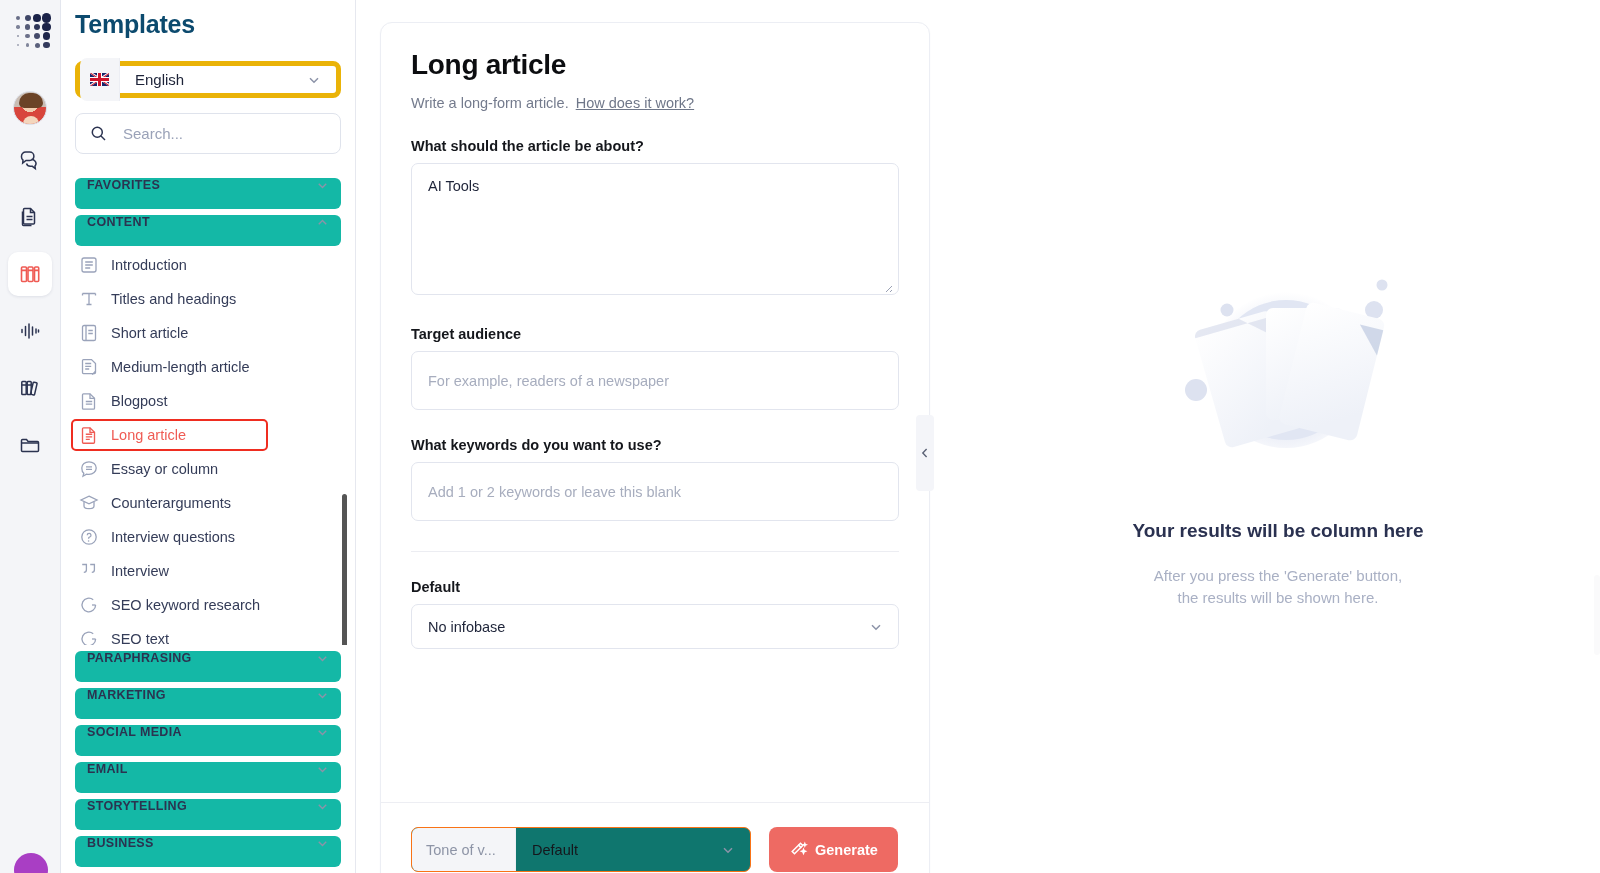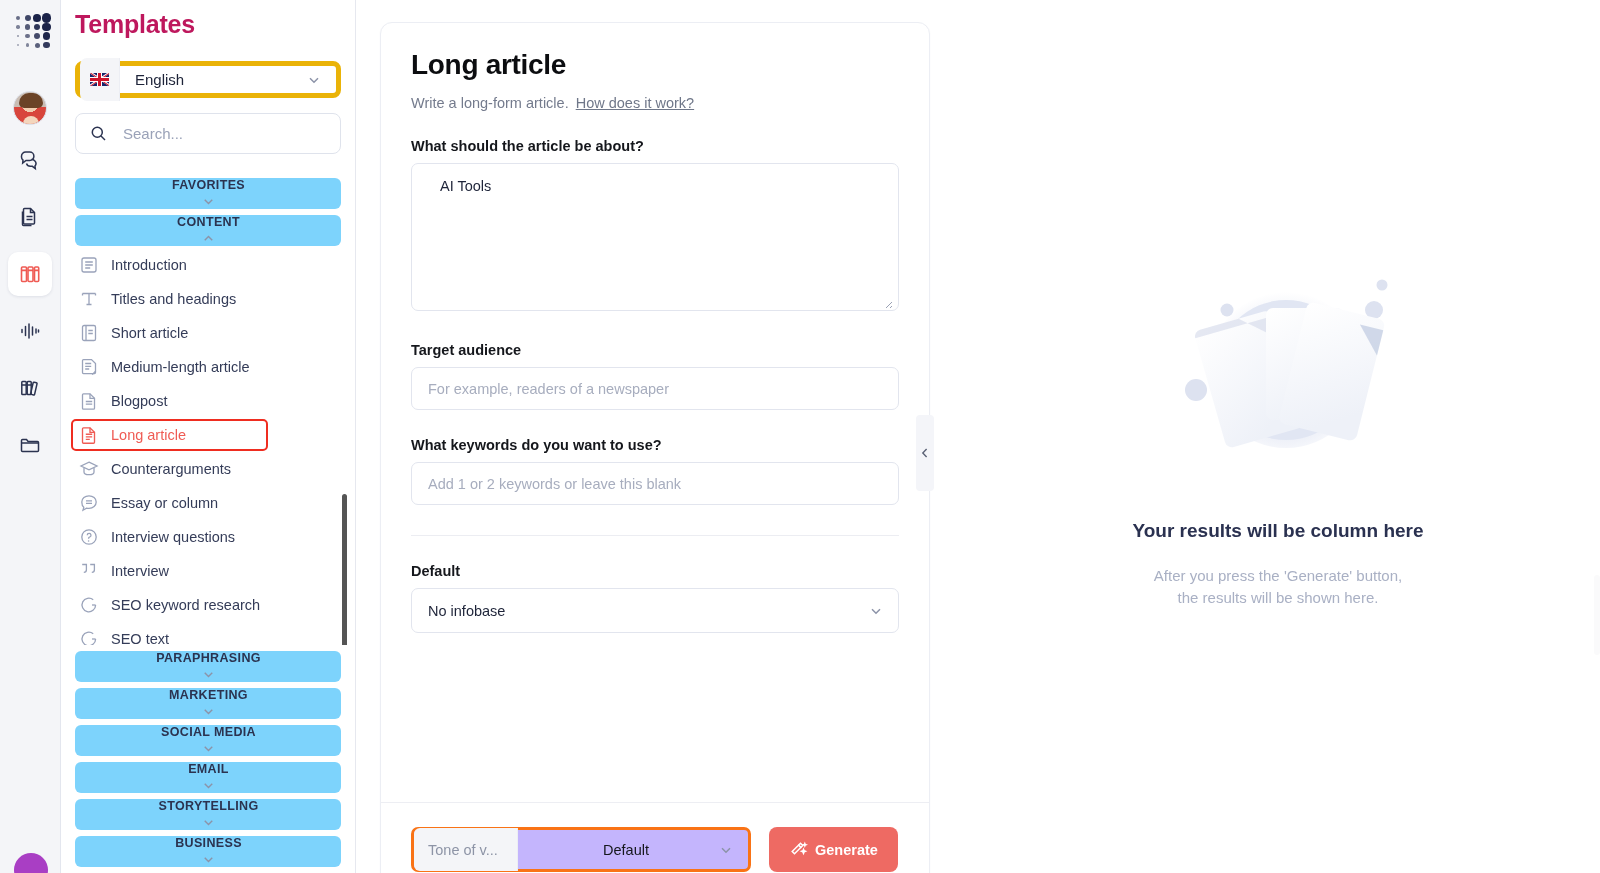--- a/index.html
+++ b/index.html
@@ -51,21 +51,21 @@
     width: 34px; height: 34px; border-radius: 50%;
     background: #a93ec4;
   }
 
   
   .sidebar {
     width: 295px; flex: 0 0 295px; height: 873px;
     background: #ffffff; border-right: 1px solid #e6e8ef;
     position: relative; overflow: hidden;
   }
-  .sb-title { font-size: 25px; font-weight: bold; color: #be185d; padding: 10px 0 0 14px; letter-spacing:-.2px;}
+  .sb-title { font-size: 25px; font-weight: bold; color: #0c4a6e; padding: 10px 0 0 14px; letter-spacing:-.2px;}
   .lang {
     margin: 22px 14px 0 14px; height: 37px;
     border: 5px solid #eab308; border-radius: 8px;
     display: flex; align-items: center; background:#fff; cursor:pointer;
   }
   .lang .flagbox { width: 40px; height: 43px; background:#f4f5f8; border-right:1px solid #eceef4;
                    border-radius:7px 0 0 7px; display:flex; align-items:center; justify-content:center;}
   .flag { width: 19px; height: 13px; position: relative; background:#16246b; overflow:hidden; border-radius:1px;}
   .flag i, .flag b { position:absolute; display:block; }
   .flag .d1 { left:-4px; top:5px; width:28px; height:2.2px; background:#fff; transform: rotate(34deg);}
@@ -86,23 +86,23 @@
   }
   .search svg { margin-left: 14px; }
   .search input {
     border: none; outline: none; flex: 1; font-size: 15px; color:#000000;
     padding-left: 16px; background: transparent; font-family: inherit;
   }
   .search input::placeholder { color: #9aa2b8; }
 
   .list { position: absolute; top: 172px; left:0; right:0; bottom:0; }
   .cat {
-    margin: 6px 14px 0 14px; height: 31px; background:#7dd3fc; border-radius:6px;
-    display:flex; align-items:center; justify-content:space-between;
-    padding: 0 11px 0 12px; cursor:pointer;flex-direction:column;
+    margin: 6px 14px 0 14px; height: 31px; background:#14b8a6; border-radius:6px;
+    display:flex; align-items:flex-start; justify-content:space-between;
+    padding: 0 11px 0 12px; cursor:pointer;
   }
   .cat span { font-size: 12.5px; font-weight: bold; color:#2b3350; letter-spacing:.35px;}
   .items { padding-top: 2px; }
   .item {
     height: 34px; display:flex; align-items:center; padding-left: 18px; cursor:pointer; position:relative;
   }
   .item .ico { width: 20px; height: 20px; display:flex; align-items:center; justify-content:center; flex:0 0 20px;}
   .item .txt { font-size: 14.5px; color:#343c58; padding-left: 12px; }
   .item.selected { }
   .item.selected .txt { color:#ef5b54; }
@@ -122,45 +122,45 @@
     box-shadow: 0 1px 2px rgba(40,50,90,.04);
     overflow: hidden;
   }
   .card-scroll { position:absolute; left:0; right:0; top:0; bottom: 94px; padding: 26px 30px 0 30px; }
   .h1 { font-size: 28px; font-weight: bold; color:#0c0d10; letter-spacing:-.3px;}
   .sub { margin-top: 14px; font-size: 14.5px; color:#6d7governors; }
   .sub { color:#747b8d; }
   .sub a { color:#6f7789; text-decoration: underline; margin-left: 7px; cursor:pointer;}
   .flabel { font-size: 14.5px; font-weight: bold; color:#15171c; margin-top: 27px; margin-bottom: 9px;}
   .ta {
-    width: 100%; height: 148px; border:1px solid #e2e5ee; border-radius:7px;
-    padding: 14px 28px; font-size: 14.5px; color:#1e2439; resize: none;
+    width: 100%; height: 132px; border:1px solid #e2e5ee; border-radius:7px;
+    padding: 14px 16px; font-size: 14.5px; color:#1e2439; resize: none;
     font-family: inherit; outline:none; position:relative;
   }
   .ta-wrap { position:relative; }
   .resize { position:absolute; right:6px; bottom:6px; width:12px; height:12px; }
   .inp {
-    width: 100%; height: 43px; border:1px solid #e2e5ee; border-radius:7px;
+    width: 100%; height: 59px; border:1px solid #e2e5ee; border-radius:7px;
     padding: 16px 16px; font-size: 14.5px; color:#4d7c0f; outline:none; font-family:inherit;
   }
   .inp::placeholder { color:#a7adbe; }
   .divider { height:1px; background:#ecedf2; margin: 30px 0 0 0; }
   .selbox {
     width:100%; height:45px; border:1px solid #e2e5ee; border-radius:7px;
     display:flex; align-items:center; justify-content:space-between; padding: 0 14px 0 16px;
     font-size:14.5px; color:#1e2439; cursor:pointer; background:#fff;
   }
   .card-foot {
     position:absolute; left:0; right:0; bottom:0; height: 94px;
     border-top:1px solid #edeef3; background:#fff;
     display:flex; align-items:center; padding: 0 30px;
   }
   .tone {
-    height:45px; border:3px solid #f97316; border-radius:7px; display:flex; align-items:center;
-    width: 340px; background:#c4b5fd; cursor:pointer;text-align:center;
+    height:45px; border:1px solid #f97316; border-radius:7px; display:flex; align-items:center;
+    width: 340px; background:#0f766e; cursor:pointer;
   }
   .tone .pre {
     width:104px; height:43px; background:#f4f5f8; border-right:1px solid #eceef4; border-radius:6px 0 0 6px;
     display:flex; align-items:center; padding-left:14px; font-size:14.5px; color:#8d94a6;
   }
   .tone .val { flex:1; padding-left:16px; font-size:14.5px; color:#15171c;}
   .gen {
     margin-left: 18px; height:45px; padding: 0 20px; background:#ee6a63; border:none; border-radius:8px;
     color:#fff; font-size:14.5px; font-weight:bold; display:flex; align-items:center; gap:7px;
     cursor:pointer; font-family:inherit;
@@ -368,35 +368,35 @@
                 <path d="M11 2.8v4.5h4.5" fill="none" stroke="#ef5b54" stroke-width="1.35"></path>
                 <path d="M6.8 9.2h6.4M6.8 11.8h6.4M6.8 14.3h4" fill="none" stroke="#ef5b54" stroke-width="1.35"></path>
               </svg>
             </span>
     <span class="txt">Long article</span>
           </div>
           <div class="item">
 
     <span class="ico">
               <svg width="20" height="20" viewBox="0 0 20 20">
+                <path d="M10 2.8c4 0 7.2 2.6 7.2 6.3 0 3.6-3.2 6.3-7.2 6.3-.9 0-1.7-.1-2.5-.3L4 17.2l.8-2.9C3.2 13.2 2.8 11.3 2.8 9.1 2.8 5.4 6 2.8 10 2.8z" fill="none" stroke="#9aa3ba" stroke-width="1.3"></path>
+                <path d="M7 7.8h6M7 10.4h6" fill="none" stroke="#9aa3ba" stroke-width="1.3"></path>
+              </svg>
+            </span>
+    <span class="txt">Essay or column</span>
+          </div>
+          <div class="item">
+
+    <span class="ico">
+              <svg width="20" height="20" viewBox="0 0 20 20">
                 <path d="M10 3.2L18 7l-8 3.8L2 7z" fill="none" stroke="#9aa3ba" stroke-width="1.3"></path>
                 <path d="M5 9v4c0 1.5 2.3 2.7 5 2.7s5-1.2 5-2.7V9" fill="none" stroke="#9aa3ba" stroke-width="1.3"></path>
               </svg>
             </span>
     <span class="txt">Counterarguments</span>
-          </div>
-          <div class="item">
-
-    <span class="ico">
-              <svg width="20" height="20" viewBox="0 0 20 20">
-                <path d="M10 2.8c4 0 7.2 2.6 7.2 6.3 0 3.6-3.2 6.3-7.2 6.3-.9 0-1.7-.1-2.5-.3L4 17.2l.8-2.9C3.2 13.2 2.8 11.3 2.8 9.1 2.8 5.4 6 2.8 10 2.8z" fill="none" stroke="#9aa3ba" stroke-width="1.3"></path>
-                <path d="M7 7.8h6M7 10.4h6" fill="none" stroke="#9aa3ba" stroke-width="1.3"></path>
-              </svg>
-            </span>
-    <span class="txt">Essay or column</span>
           </div>
           <div class="item">
 
     <span class="ico">
               <svg width="20" height="20" viewBox="0 0 20 20">
                 <circle cx="10" cy="10" r="7.2" fill="none" stroke="#9aa3ba" stroke-width="1.3"></circle>
                 <path d="M8.2 8.2a1.9 1.9 0 1 1 2.2 2c-.5.2-.8.6-.8 1.2v.4" fill="none" stroke="#9aa3ba" stroke-width="1.3"></path>
                 <circle cx="9.6" cy="14" r=".8" fill="#9aa3ba"></circle>
               </svg>
             </span>

